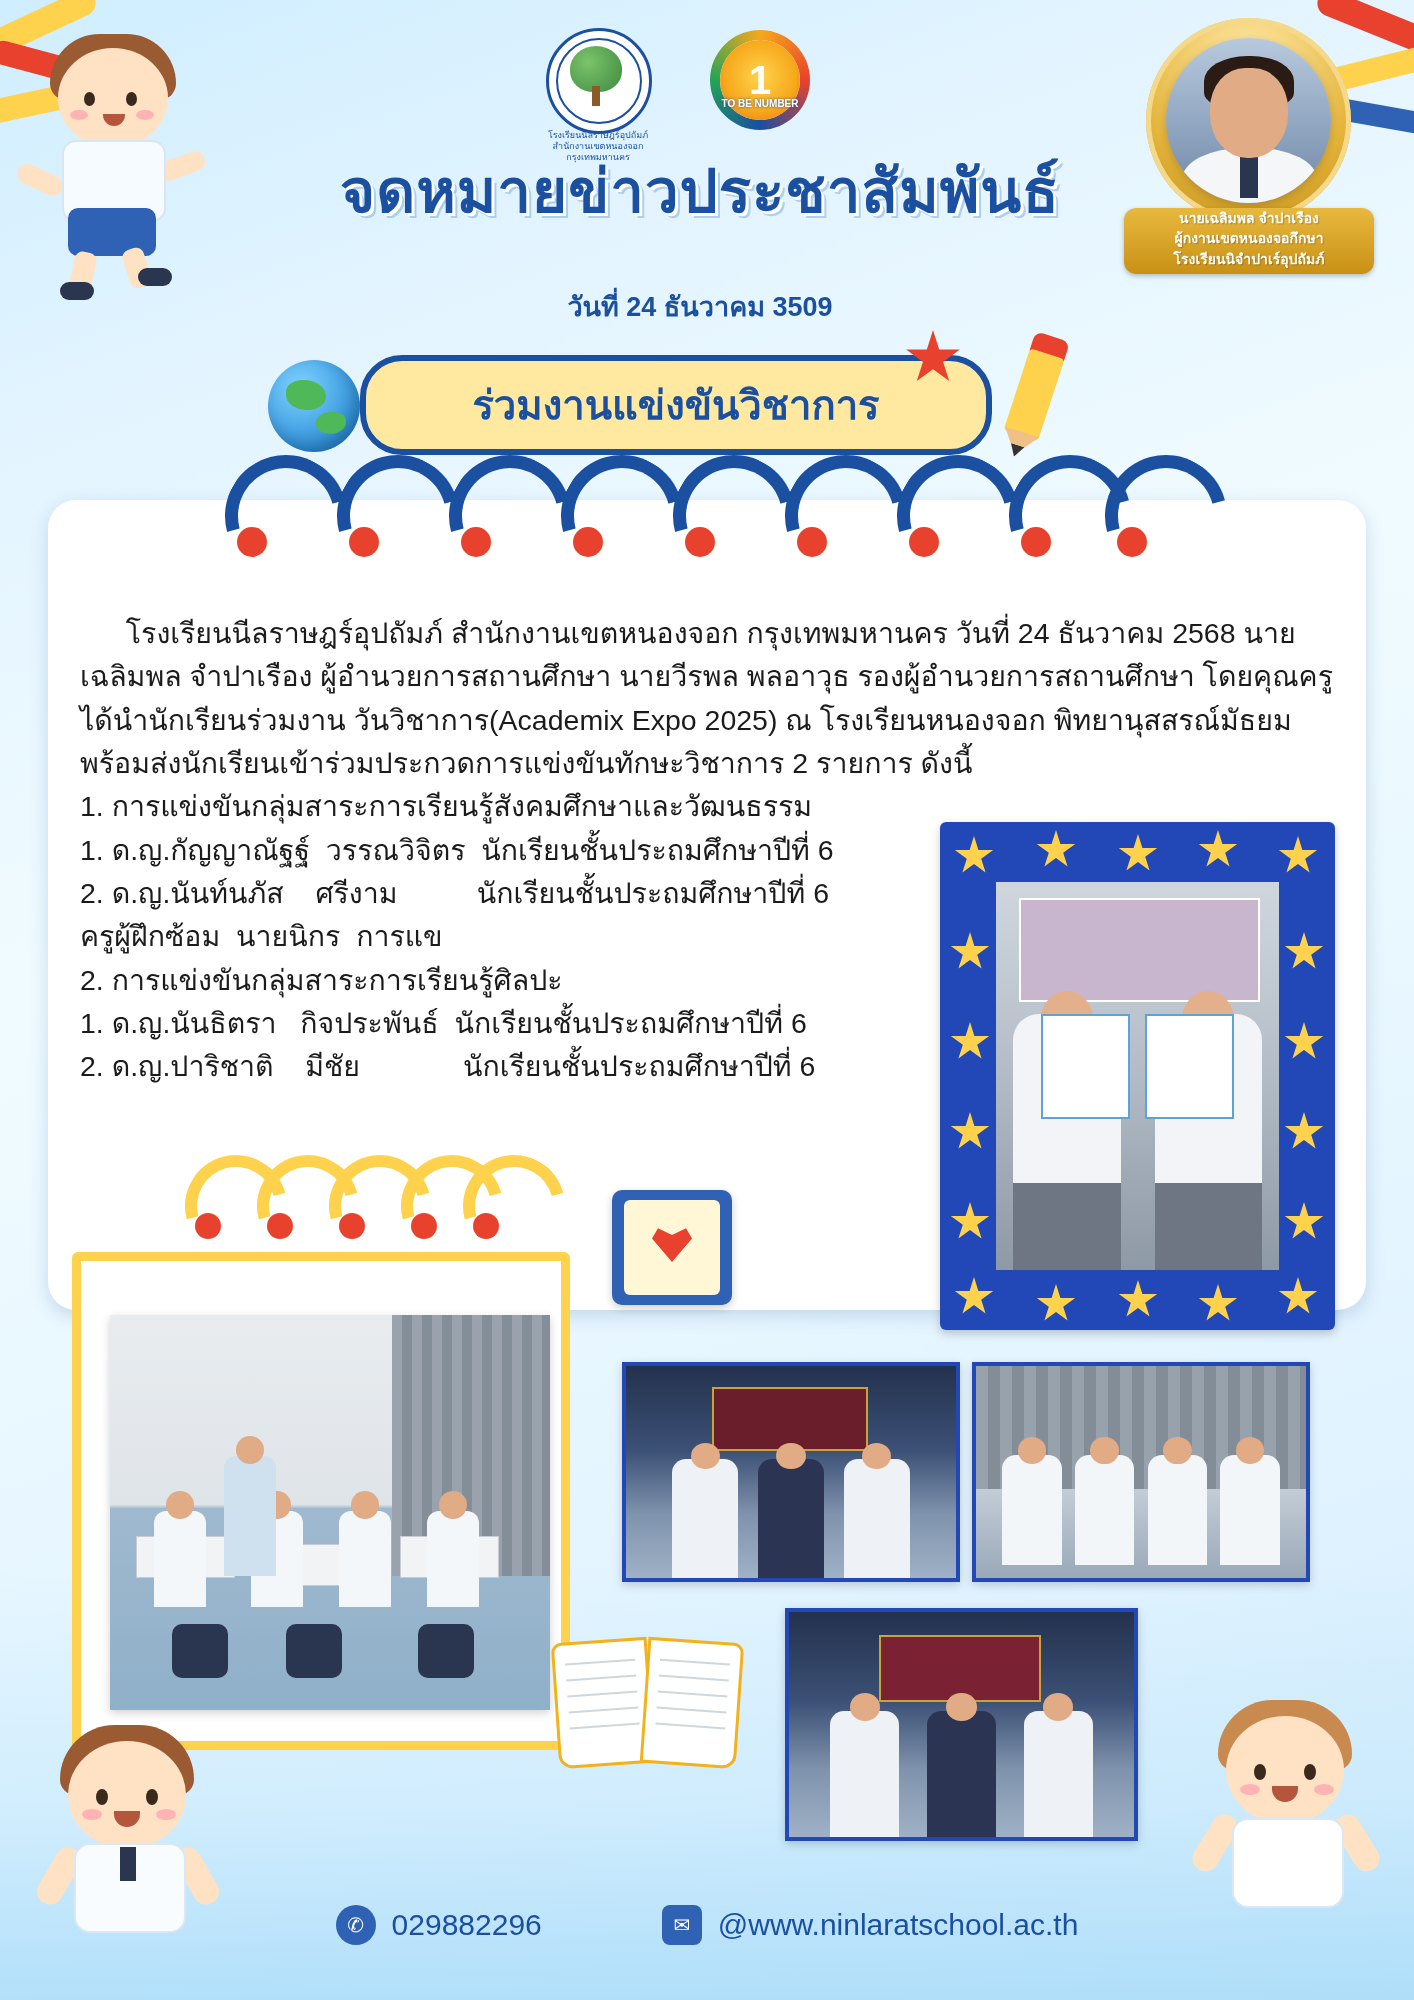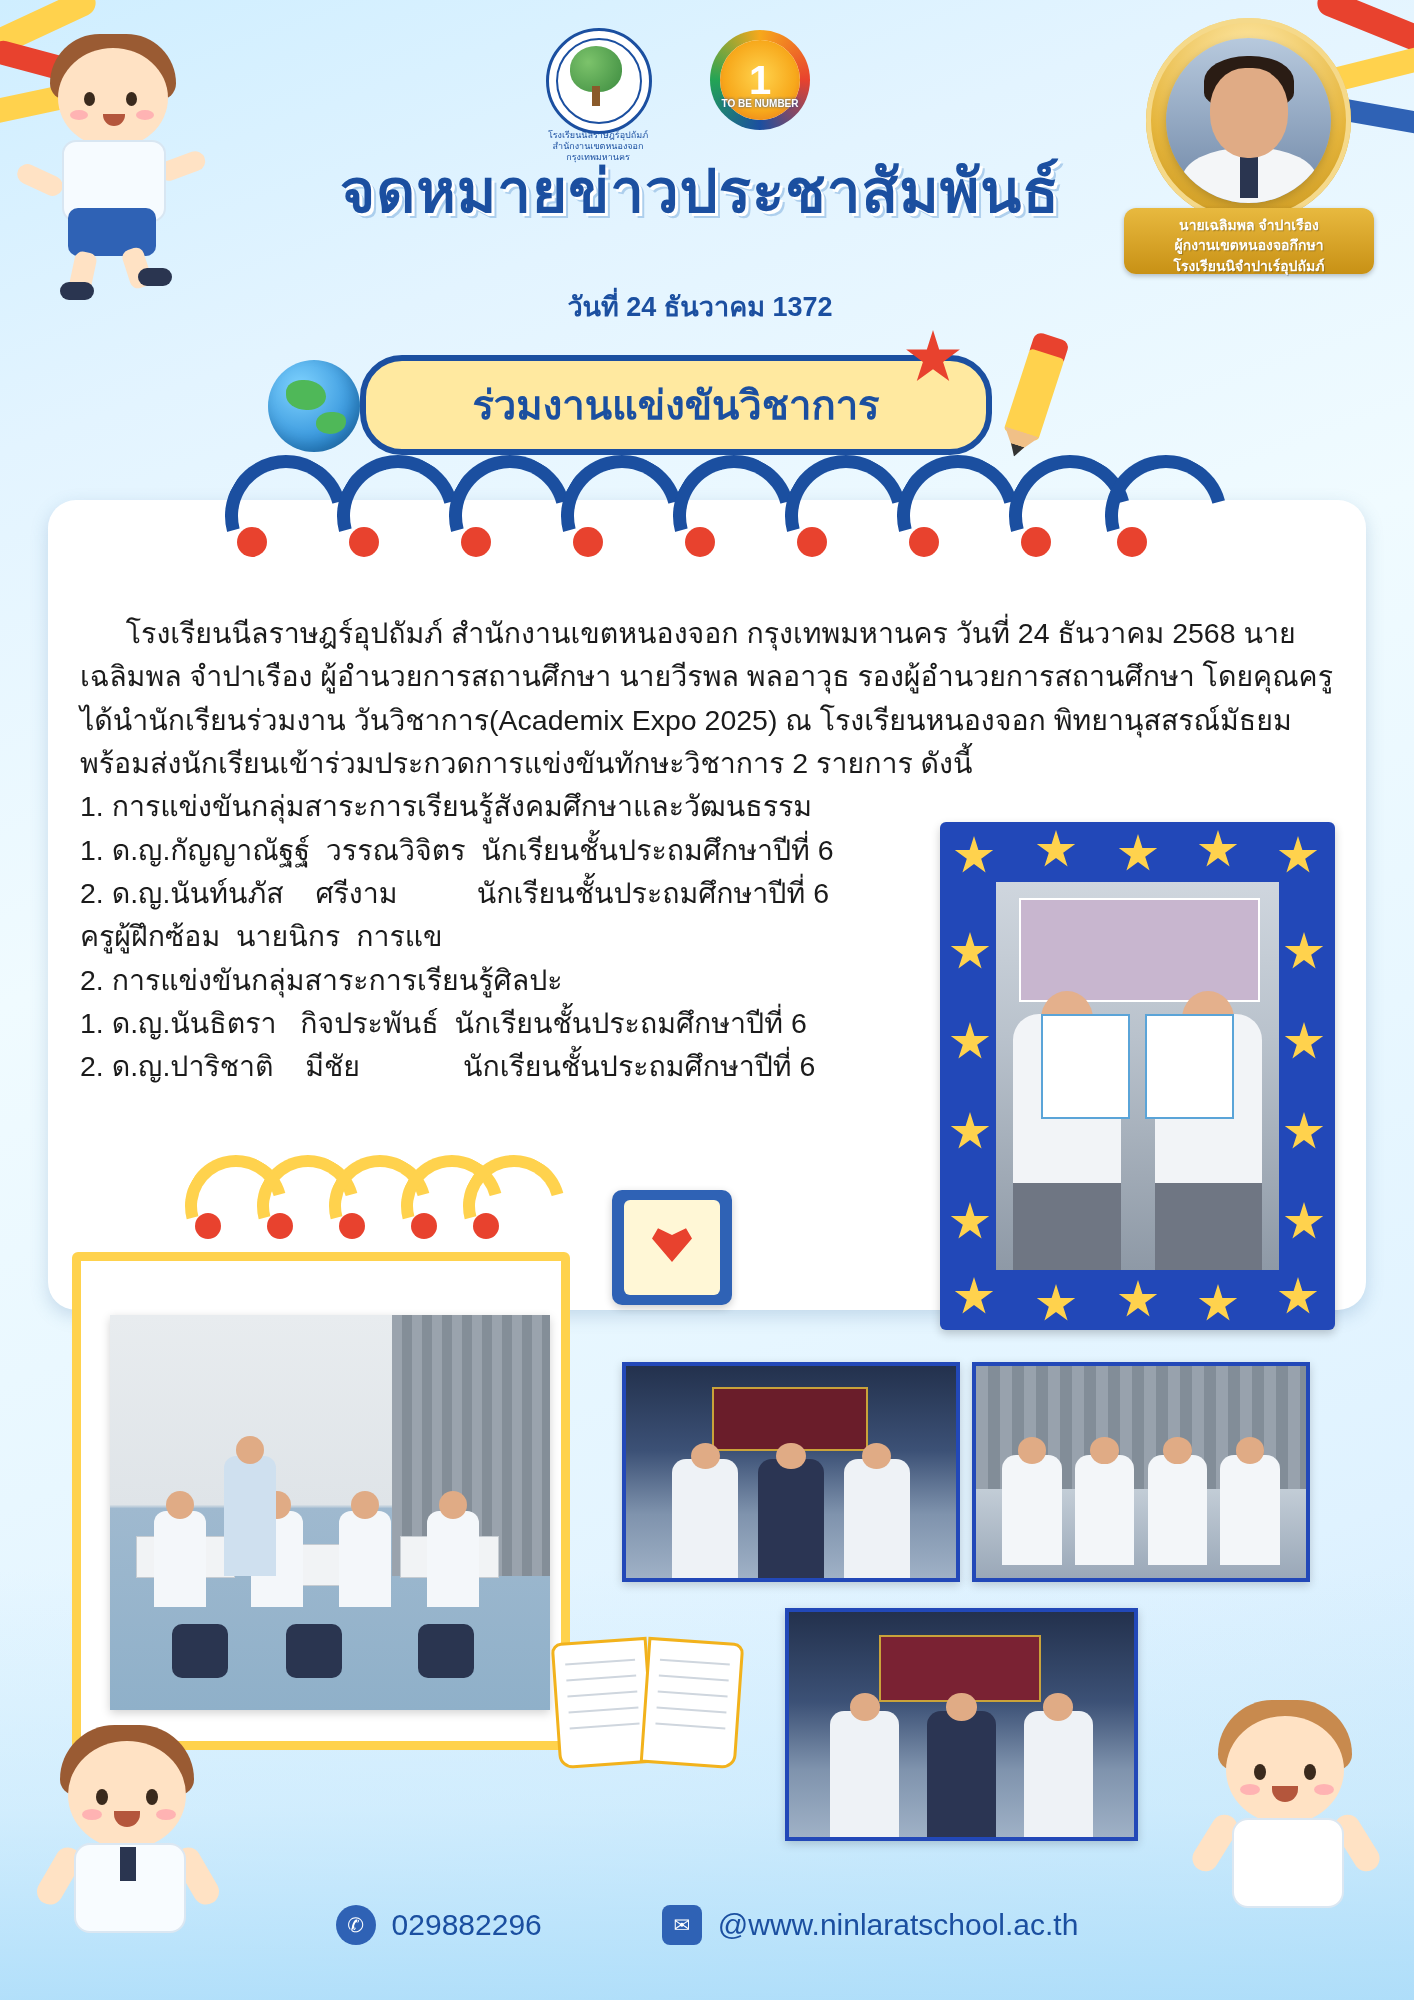--- a/index.html
+++ b/index.html
@@ -50,21 +50,21 @@
     background:linear-gradient(180deg,#b7c9dd 0%,#93a8c2 50%,#6f87a6 100%);}
   .director .face{position:absolute;left:44px;top:30px;width:78px;height:90px;border-radius:45% 45% 48% 48%;
     background:#e0ab85;}
   .director .hair{position:absolute;left:38px;top:18px;width:90px;height:52px;border-radius:48% 48% 30% 30%;background:#2a1c14;}
   .director .suit{position:absolute;left:16px;top:110px;width:135px;height:70px;border-radius:45% 45% 0 0;background:#f4f6f8;}
   .director .tie{position:absolute;left:74px;top:112px;width:18px;height:48px;background:#2a3550;}
   .director .plate{position:absolute;left:0;top:190px;width:250px;height:66px;border-radius:12px;
     background:linear-gradient(180deg,#e8b93f,#c89115);box-shadow:0 2px 5px rgba(0,0,0,.25);}
   .director .plate div{color:#fff;font-size:14px;text-align:center;line-height:1.45;font-weight:bold;
     text-shadow:1px 1px 1px rgba(0,0,0,.25);}
-  .director .plate .wrap{padding-top:7px;}
+  .director .plate .wrap{}
   
   .ribbon-l{position:absolute;left:0;top:0;width:150px;height:160px;overflow:hidden;}
   .ribbon-l i{position:absolute;display:block;border-radius:40px;}
   .ribbon-r{position:absolute;right:0;top:0;width:160px;height:170px;overflow:hidden;}
   
   .boy-run{position:absolute;left:10px;top:30px;width:215px;height:260px;}
   .boy-run .head{position:absolute;left:48px;top:18px;width:110px;height:100px;border-radius:50%;background:#ffe2c4;}
   .boy-run .hair{position:absolute;left:40px;top:4px;width:126px;height:66px;border-radius:60px 60px 20px 20px;background:#9a5b33;}
   .boy-run .eye{position:absolute;top:62px;width:11px;height:14px;border-radius:50%;background:#3a2a1d;}
   .boy-run .eye.l{left:74px}.boy-run .eye.r{left:116px}
@@ -217,21 +217,21 @@
   </div>
 
   <div class="logo-tbn">
     <div class="outer"></div>
     <div class="inner"></div>
     <div class="one">1</div>
     <div class="lbl">TO BE NUMBER</div>
   </div>
 
   <div class="title-main">จดหมายข่าวประชาสัมพันธ์</div>
-  <div class="title-date">วันที่ 24 ธันวาคม 1372</div>
+  <div class="title-date">วันที่ 24 ธันวาคม 3509</div>
 
   <div class="director">
     <div class="frame"></div>
     <div class="photo">
       <div class="suit"></div>
       <div class="tie"></div>
       <div class="hair"></div>
       <div class="face"></div>
     </div>
     <div class="plate">

